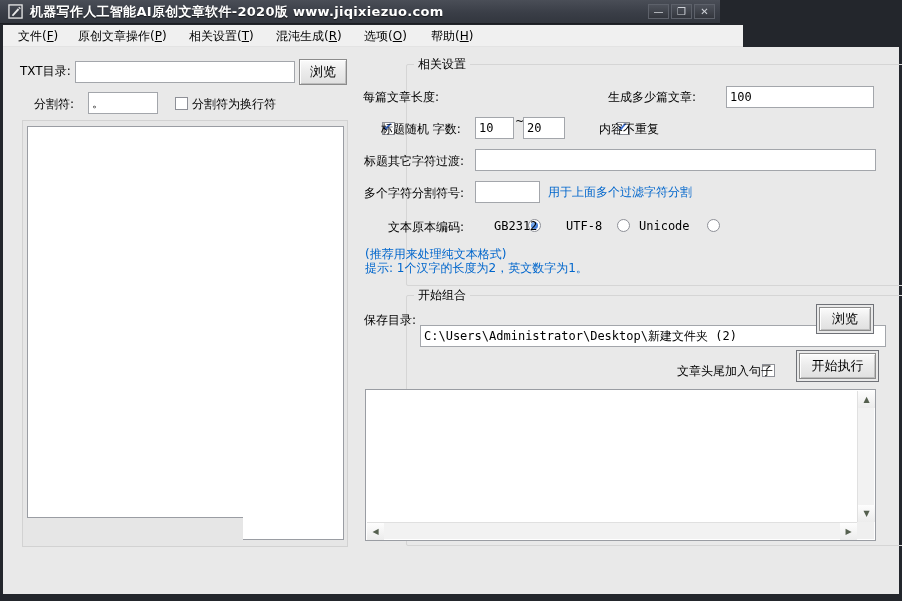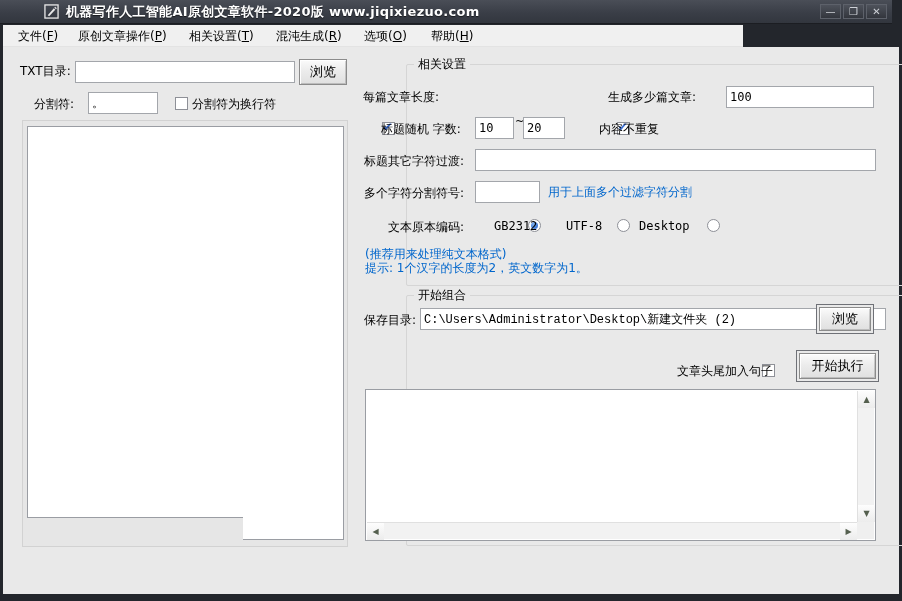--- a/index.html
+++ b/index.html
@@ -2,23 +2,23 @@
 <html><head>
 <meta charset="utf-8">
 <style>
   * { margin:0; padding:0; box-sizing:border-box; }
   html,body { width:902px; height:601px; }
   body { font-family:"DejaVu Sans","Liberation Sans",sans-serif; font-size:12px; color:#000; }
 
   .window { position:relative; width:902px; height:601px; background:#23262c; overflow:hidden; }
 
   
-  .titlebar { position:absolute; left:0; top:0; width:892px; height:24px;
+  .titlebar { position:absolute; left:0; top:0; width:720px; height:24px;
     background:linear-gradient(180deg,#4a4e57 0%,#3a3e47 55%,#32363e 100%);
-    display:flex; align-items:center; border-bottom:1px solid #1b1d22;padding-left:36px; }
+    display:flex; align-items:center; border-bottom:1px solid #1b1d22; }
   .app-icon { width:15px; height:15px; margin:0 7px 0 8px; flex:0 0 auto; }
   .title-text { color:#ffffff; font-weight:bold; font-size:13px; letter-spacing:0.3px;
     text-shadow:0 1px 1px rgba(0,0,0,.6); white-space:nowrap; }
   .win-controls { position:absolute; right:5px; top:4px; display:flex; gap:2px; }
   .win-btn { width:21px; height:15px; background:linear-gradient(180deg,#4e525b,#33363d);
     border:1px solid #5d616a; color:#cfd2d8; font-size:10px; line-height:12px;
     display:flex; align-items:center; justify-content:center; }
 
   
   .menubar { position:absolute; left:3px; top:25px; width:740px; height:22px;
@@ -138,32 +138,32 @@
     <span class="abs lbl" style="left:361px; top:138px;">多个字符分割符号:</span>
     <input class="abs tb" style="left: 472px; top: 134px; width: 65px; height: 22px;" readonly="" value="">
     <span class="abs bluetext" style="left:545px; top:137px;">用于上面多个过滤字符分割</span>
 
     <span class="abs lbl" style="left:385px; top:172px;">文本原本编码:</span>
     <span class="abs radio checked" style="left:475px; top:172px;"></span>
     <span class="abs lbl" style="left:491px; top:172px; font-family:'DejaVu Sans Mono','Liberation Mono',monospace;">GB2312</span>
     <span class="abs radio" style="left:547px; top:172px;"></span>
     <span class="abs lbl" style="left:563px; top:172px; font-family:'DejaVu Sans Mono','Liberation Mono',monospace;">UTF-8</span>
     <span class="abs radio" style="left:620px; top:172px;"></span>
-    <span class="abs lbl" style="left:636px; top:172px; font-family:'DejaVu Sans Mono','Liberation Mono',monospace;">Desktop</span>
+    <span class="abs lbl" style="left:636px; top:172px; font-family:'DejaVu Sans Mono','Liberation Mono',monospace;">Unicode</span>
 
     <span class="abs bluetext" style="left:362px; top:199px;">(推荐用来处理纯文本格式)</span>
     <span class="abs bluetext" style="left:362px; top:213px;">提示: 1个汉字的长度为2，英文数字为1。</span>
 
     
     <div class="abs groupbox" style="left:355px; top:248px; width:526px; height:251px;">
       <span class="group-title">开始组合</span>
     </div>
 
     <span class="abs lbl" style="left:361px; top:265px;">保存目录:</span>
-    <input class="abs tb" style="left: 417px; top: 261px; width: 466px; height: 22px; font-family: Liberation Mono, monospace;" readonly="" value="C:\Users\Administrator\Desktop\新建文件夹 (2)">
+    <input class="abs tb" style="left: 417px; top: 278px; width: 466px; height: 22px;" readonly="" value="C:\Users\Administrator\Desktop\新建文件夹 (2)">
     <div class="abs btn-defwrap" style="left:813px; top:257px; width:58px; height:30px;">
       <div class="btn3d">浏览</div>
     </div>
 
     <span class="abs cb" style="left:658px; top:317px;"></span>
     <span class="abs lbl" style="left:674px; top:316px;">文章头尾加入句子</span>
     <div class="abs btn-defwrap" style="left:793px; top:303px; width:83px; height:32px;">
       <div class="btn3d">开始执行</div>
     </div>
 

